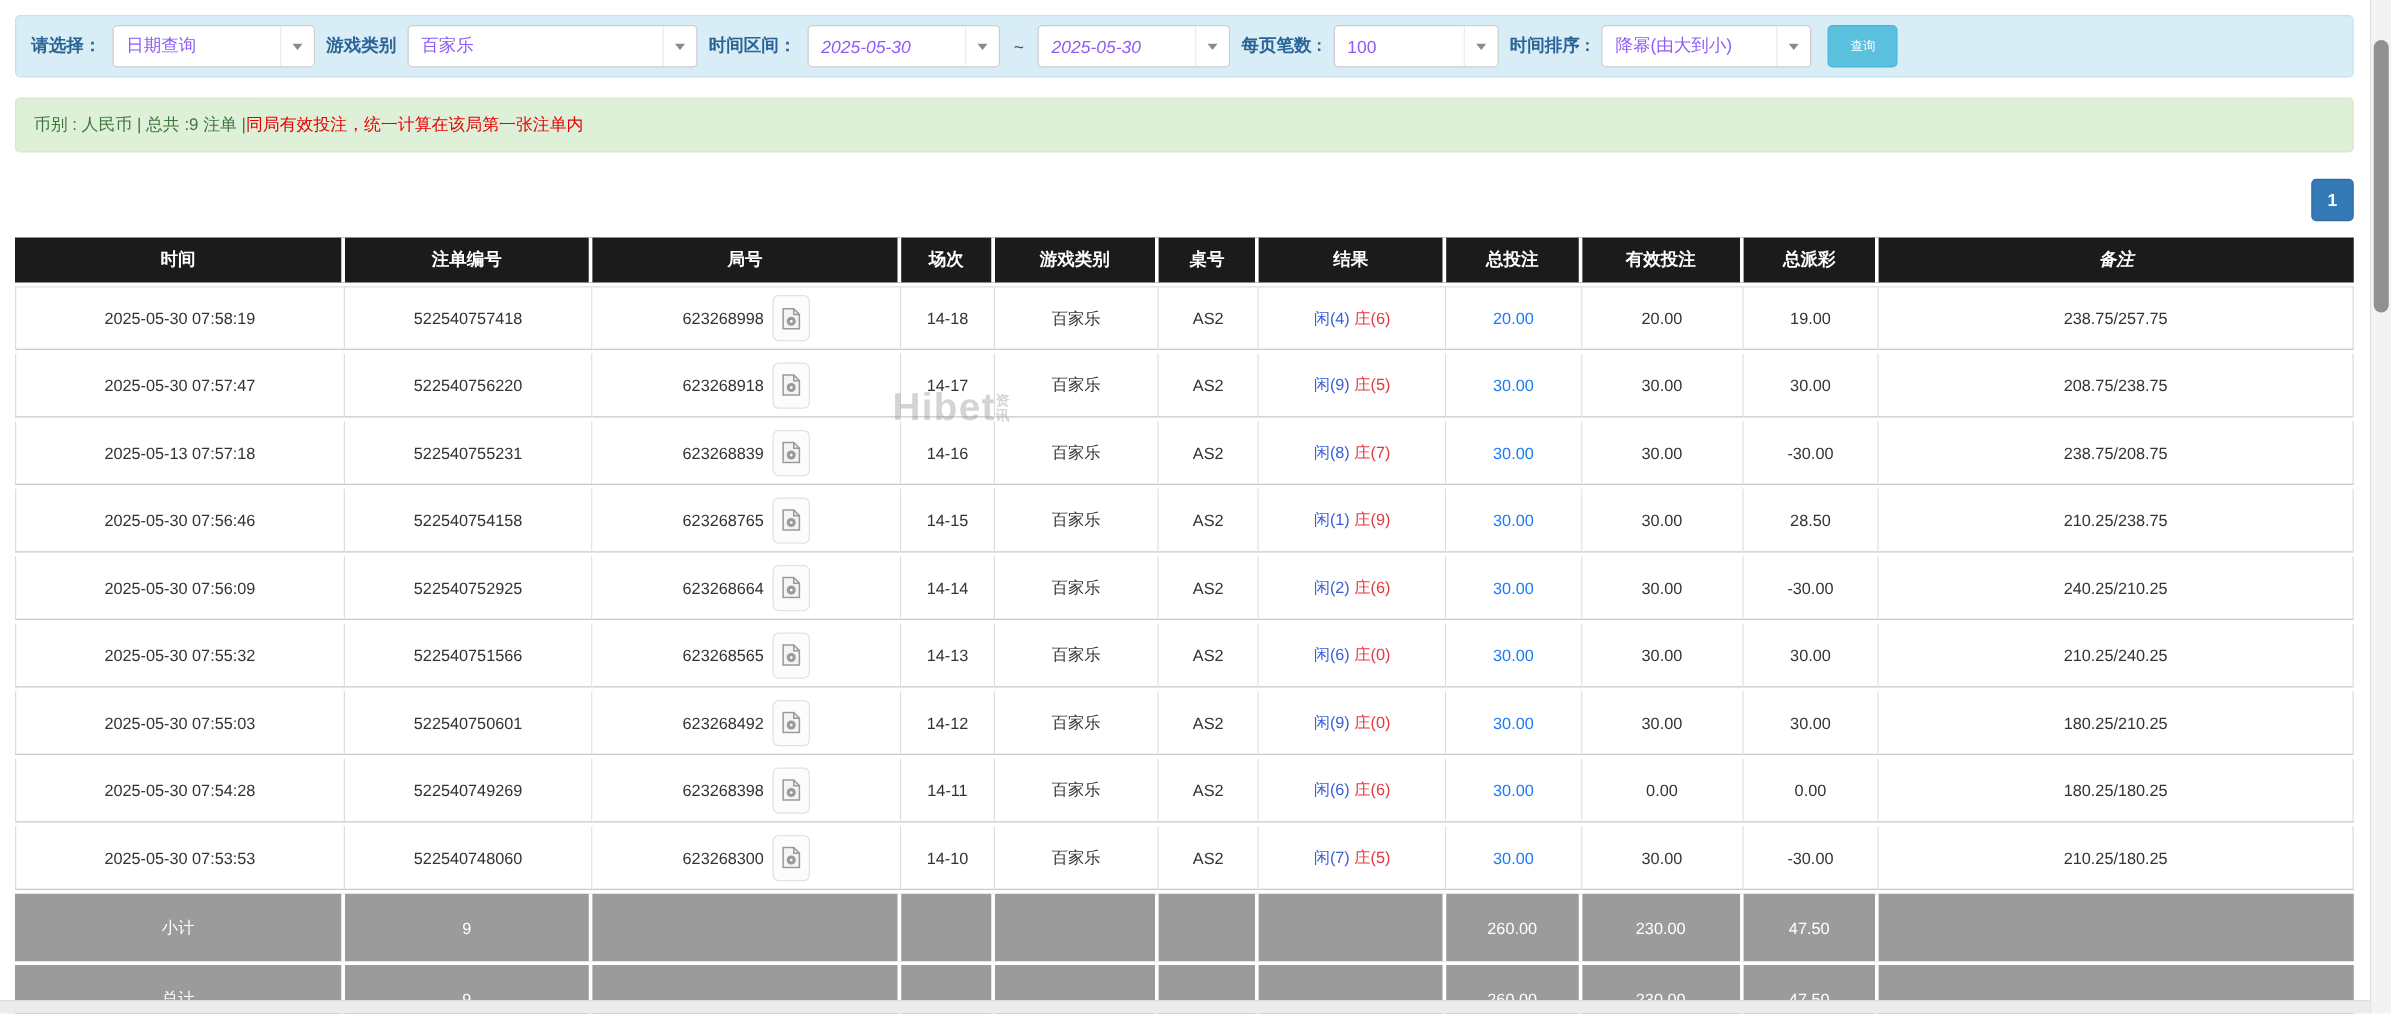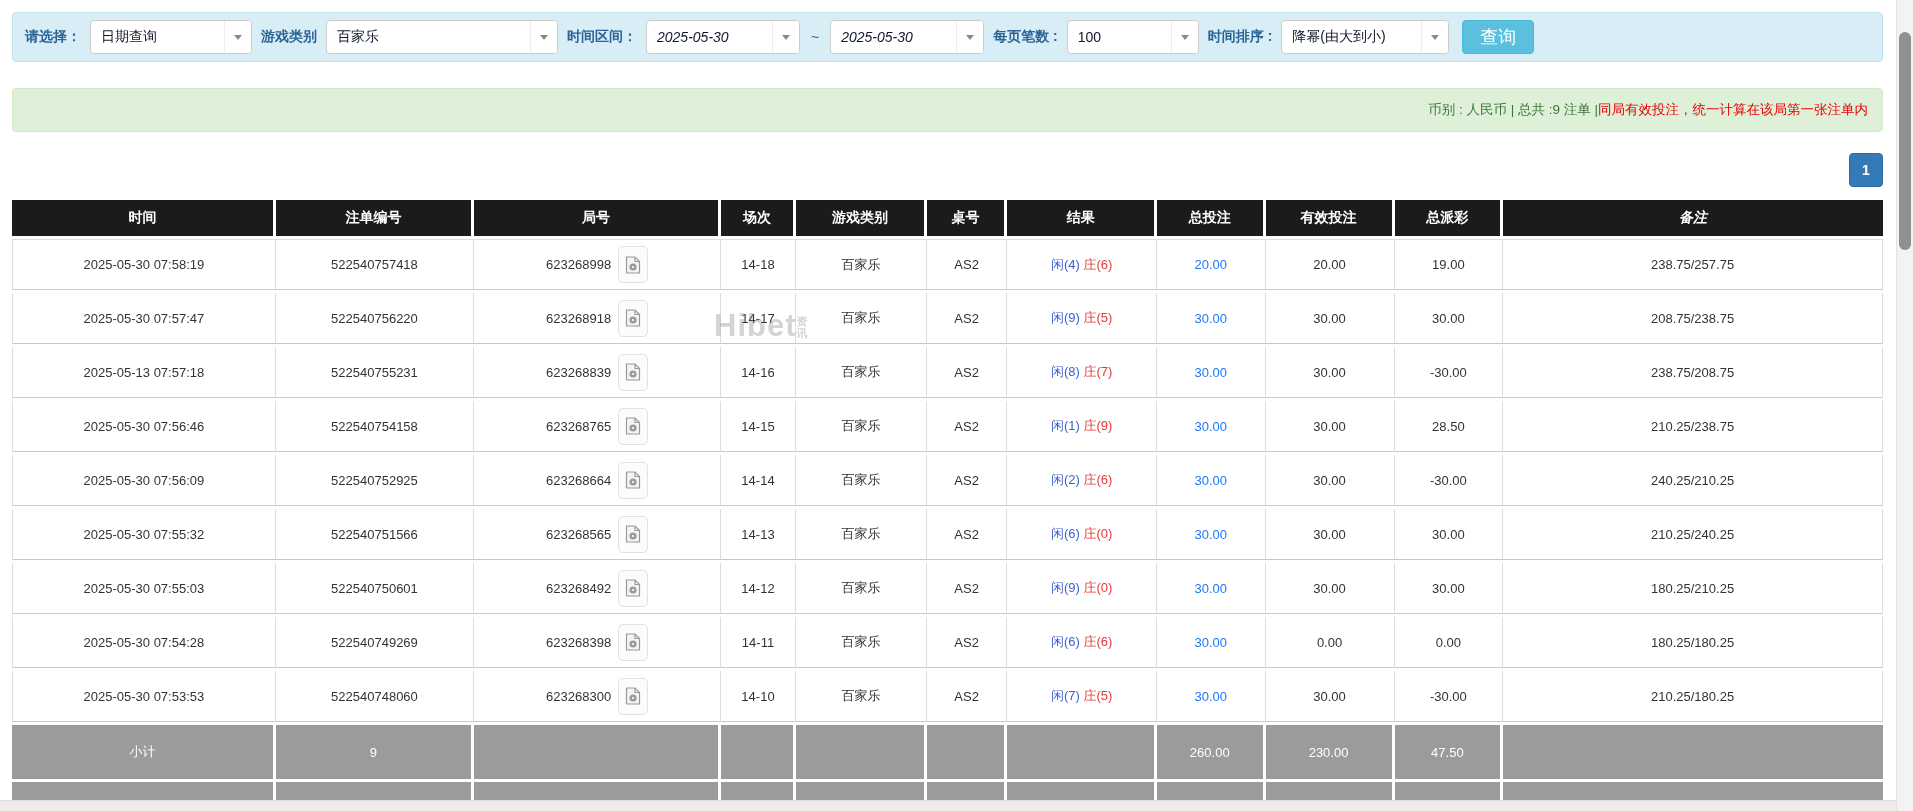--- a/index.html
+++ b/index.html
@@ -17,47 +17,47 @@
     display: flex; align-items: center; gap: 9px;
     background: #d9edf7; border: 1px solid #c3e3f0; border-radius: 4px;
     padding: 7px 12px; height: 50px; white-space: nowrap;
   }
   .f-label { font-weight: bold; color: #2a6496; font-size: 14px; }
   .combo {
     display: inline-flex; align-items: center; height: 34px;
     background: #fff; border: 1px solid #cccccc; border-radius: 4px;
     overflow: hidden; cursor: pointer;
   }
-  .combo .combo-text { flex: 1; padding: 0 10px; font-size: 14px; color: #0f172a; text-align: left; }
+  .combo .combo-text { flex: 1; padding: 0 10px; font-size: 14px; color: #8b5cf6; text-align: left; }
   .combo .combo-caret {
     width: 27px; align-self: stretch; display: flex; align-items: center; justify-content: center;
     border-left: 1px solid #ececec; background: #fff;
   }
   .caret-down {
     width: 0; height: 0;
     border-left: 4px solid transparent; border-right: 4px solid transparent;
     border-top: 5px solid #8a8a8a;
   }
   .w-query { width: 162px; }
   .w-game  { width: 232px; }
   .w-date  { width: 154px; font-style: italic; }
   .w-size  { width: 132px; }
   .w-sort  { width: 168px; }
   .tilde { color: #555; font-size: 14px; padding: 0 2px; }
   .search-btn {
     height: 34px; padding: 0 17px; margin-left: 4px;
-    background: #5bc0de; color: #fff; font-size: 18px;
+    background: #5bc0de; color: #fff; font-size: 10px;
     border: 1px solid #46b8da; border-radius: 4px; cursor: pointer;
   }
 
   
   .summary-bar {
-    margin-top: 26px; height: 44px;
+    margin-top: 16px; height: 44px;
     background: #dff0d8; border: 1px solid #d6e9c6; border-radius: 4px;
-    display: flex; align-items: center; justify-content: flex-end;
+    display: flex; align-items: center; justify-content: flex-start;
     padding: 0 14px; font-size: 13.5px;
   }
   .summary-left { color: #3c763d; }
   .summary-right { color: #e60000; }
 
   
   .pagination-row { margin-top: 21px; display: flex; justify-content: flex-end; }
   .page-btn {
     min-width: 34px; height: 34px; padding: 0 6px;
     background: #337ab7; border: 1px solid #2e6da4; border-radius: 4px;

